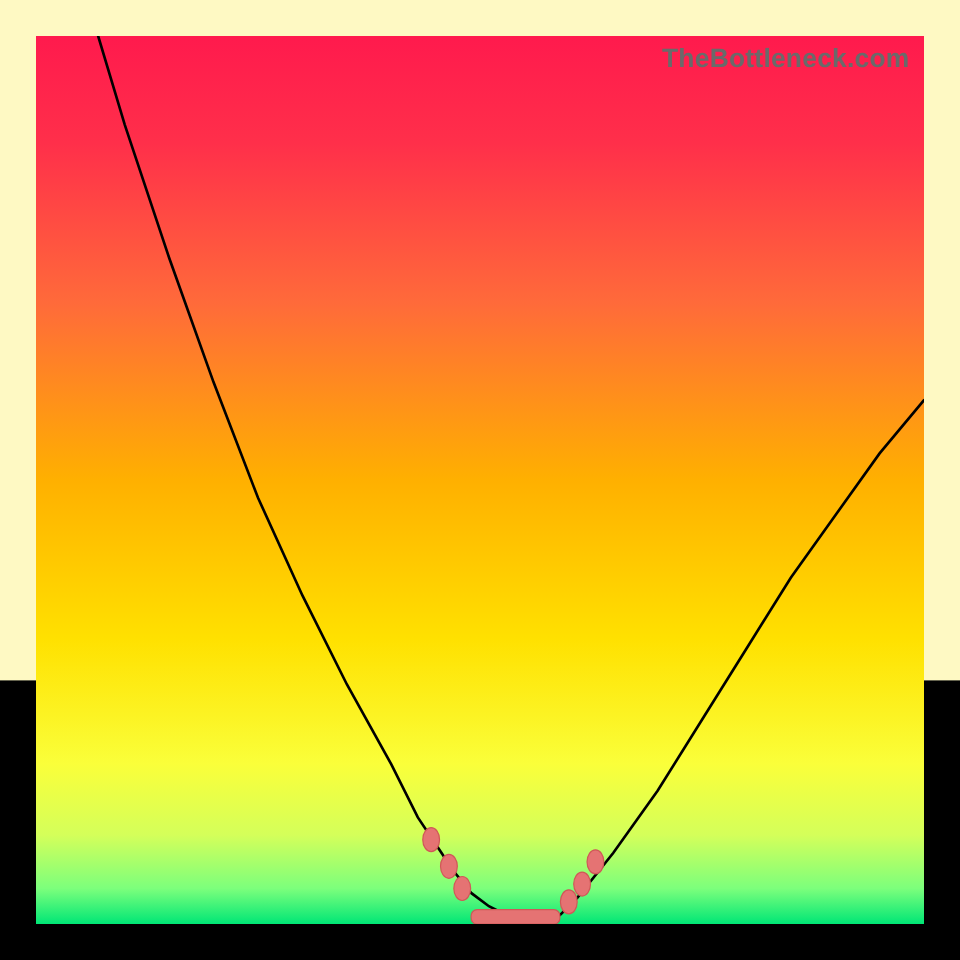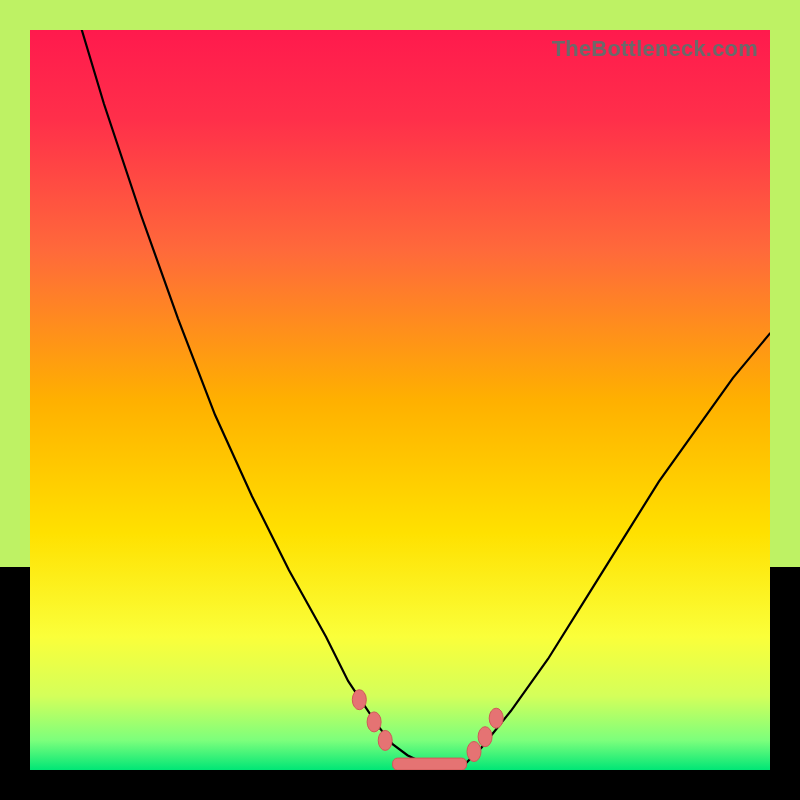--- a/index.html
+++ b/index.html
@@ -10,21 +10,21 @@
     background: #000;
     overflow: hidden;
     font-family: Arial, Helvetica, sans-serif;
   }
   .frame {
     position: absolute;
     left: 0;
     top: 0;
     width: 800px;
     height: 567px;
-    background: #bef264;
+    background: #fef9c3;
   }
   .plot {
     position: absolute;
     left: 30px;
     top: 30px;
     width: 740px;
     height: 740px;
     overflow: hidden;
   }
   .gradient {

